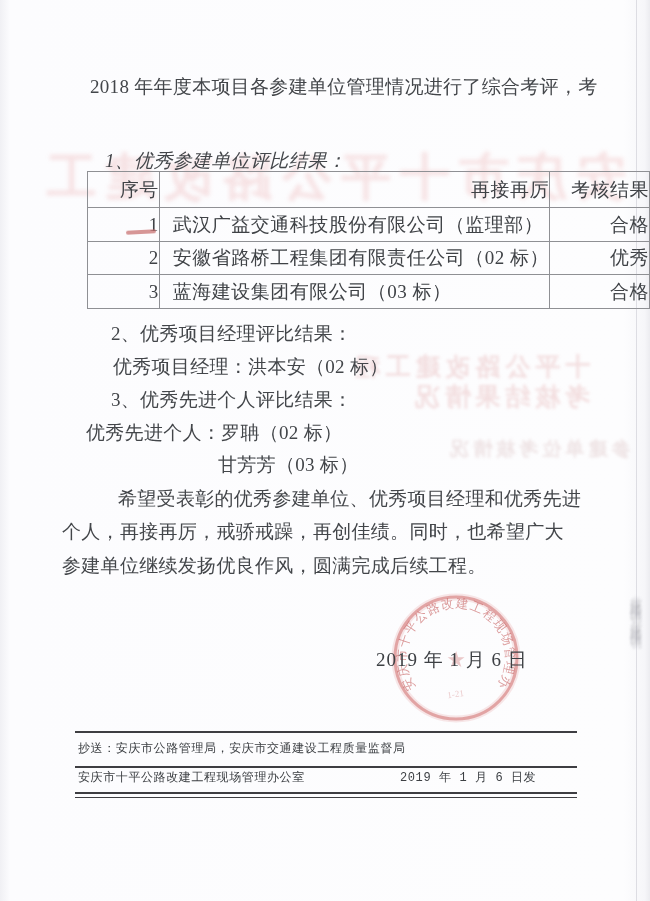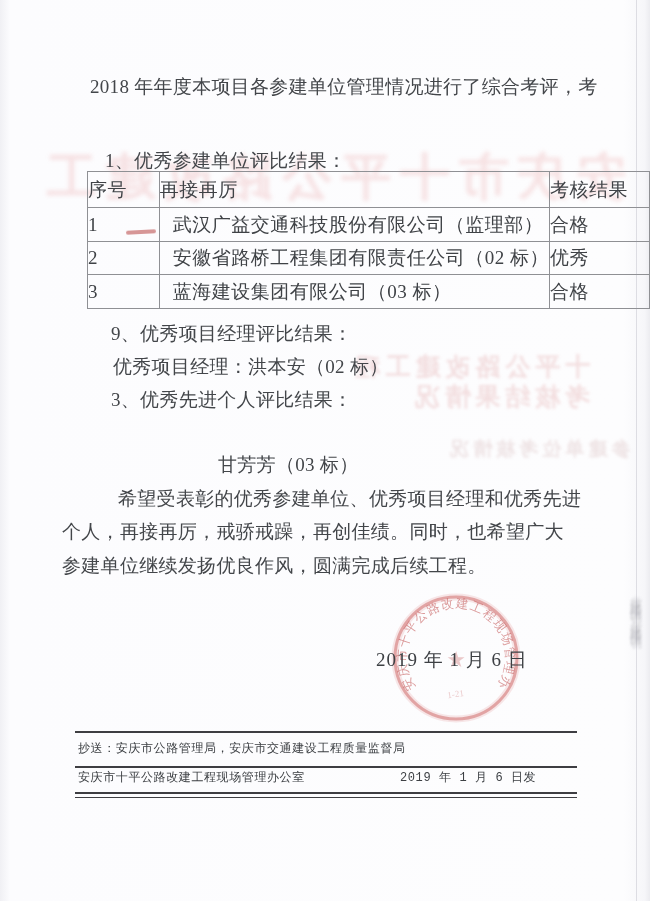--- a/index.html
+++ b/index.html
@@ -15,21 +15,21 @@
   }
   .edge-line{position:absolute;top:0;bottom:0;width:1px;background:rgba(150,150,165,.28);}
   .txt{position:absolute;white-space:nowrap;font-size:19px;color:#43464a;letter-spacing:.3px;}
   
   .eval-table{
     position:absolute;left:87px;top:171px;border-collapse:collapse;table-layout:fixed;
     font-size:19px;color:#3f4246;
   }
   .eval-table td,.eval-table th{
     border:1px solid #8f9094;font-weight:normal;letter-spacing:.5px;
-    text-align:left;vertical-align:middle;padding:0;
+    text-align:right;vertical-align:middle;padding:0;
     overflow:hidden;white-space:nowrap;
   }
   .eval-table .col-no{width:72px;}
   .eval-table .col-name{width:301px;}
   .eval-table .col-res{width:100px;}
   .eval-table .name-cell{text-align:left;padding-left:13px;}
   .eval-table tr.hdr{height:36px;}
   .eval-table tr.r1{height:34px;}
   .eval-table tr.r2{height:33px;}
   .eval-table tr.r3{height:34px;}
@@ -67,21 +67,21 @@
 
 <div class="page">
 
   <div class="bleed bleed-1">安庆市十平公路改建工程管理办公室文件</div>
   <div class="bleed bleed-2">十平公路改建工程 考核结果情况</div>
   <div class="bleed bleed-3">参建单位考核情况</div>
   <div class="bleed bleed-4">考核评比结果情况说明 考核评比结果情况说明</div>
 
   <div class="txt" style="left:90px;top:74px;">2018 年年度本项目各参建单位管理情况进行了综合考评，考</div>
 
-  <div class="txt" style="left:105px;top:148px;">1、优秀参建单位评比结果：</div>
+  <div class="txt" style="left:105px;top:148px;font-style:italic;">1、优秀参建单位评比结果：</div>
 
   <table class="eval-table">
     <colgroup>
       <col class="col-no">
         <col class="col-name">
         <col class="col-res">
     </colgroup>
     <tbody>
         <tr class="hdr">
       <th>序号</th>
@@ -101,24 +101,25 @@
     <tr class="r3">
       <td>3</td>
       <td class="name-cell">蓝海建设集团有限公司（03 标）</td>
       <td>合格</td>
     </tr>
   </tbody>
     </table>
 
   <div class="pen-mark"></div>
 
-  <div class="txt" style="left:111px;top:321px;">9、优秀项目经理评比结果：</div>
+  <div class="txt" style="left:111px;top:321px;">2、优秀项目经理评比结果：</div>
   <div class="txt" style="left:86px;top:354px;margin-left:27px;">优秀项目经理：洪本安（02 标）</div>
 
   <div class="txt" style="left:111px;top:387px;font-family:Liberation Serif, serif;">3、优秀先进个人评比结果：</div>
+  <div class="txt" style="left:86px;top:420px;">优秀先进个人：罗聃（02 标）</div>
   <div class="txt" style="left:218px;top:452px;">甘芳芳（03 标）</div>
 
   <div class="txt" style="left:62px;top:519px;">个人，再接再厉，戒骄戒躁，再创佳绩。同时，也希望广大</div>
   <div class="txt" style="left:118px;top:486px;">希望受表彰的优秀参建单位、优秀项目经理和优秀先进</div>
   <div class="txt" style="left:62px;top:553px;">参建单位继续发扬优良作风，圆满完成后续工程。</div>
 
   <svg class="seal" viewBox="0 0 130 130" width="130" height="130">
     <defs>
       <path id="sealArc" d="M 26,96 A 50,50 0 1 1 104,96" fill="none"></path>
     </defs>

